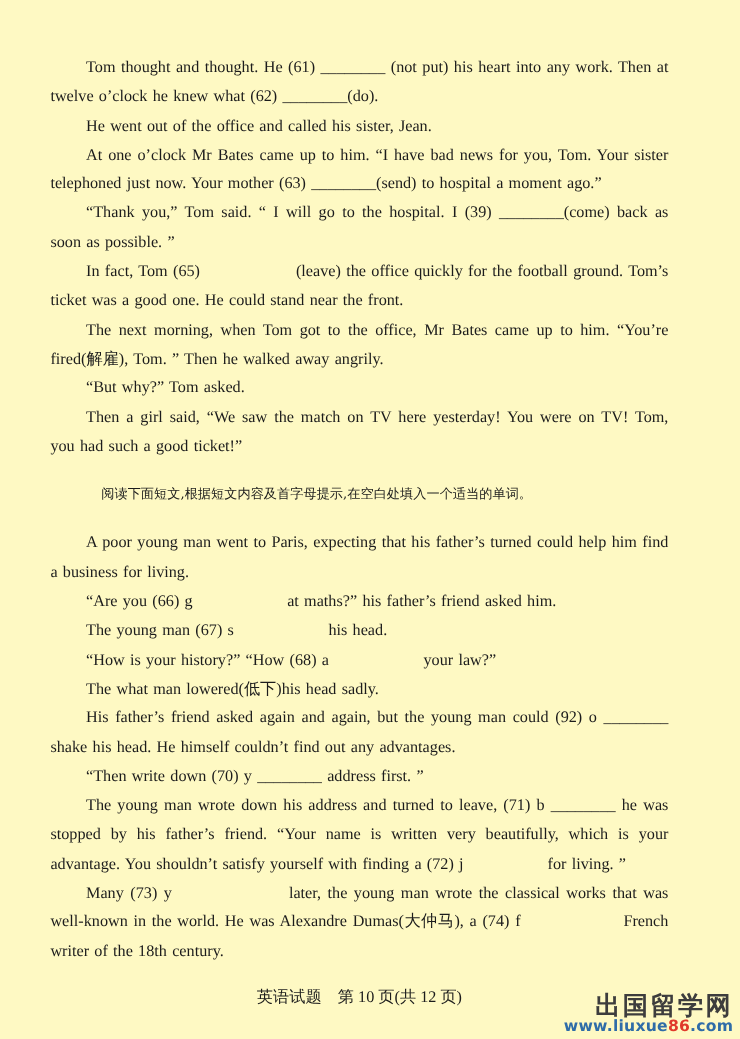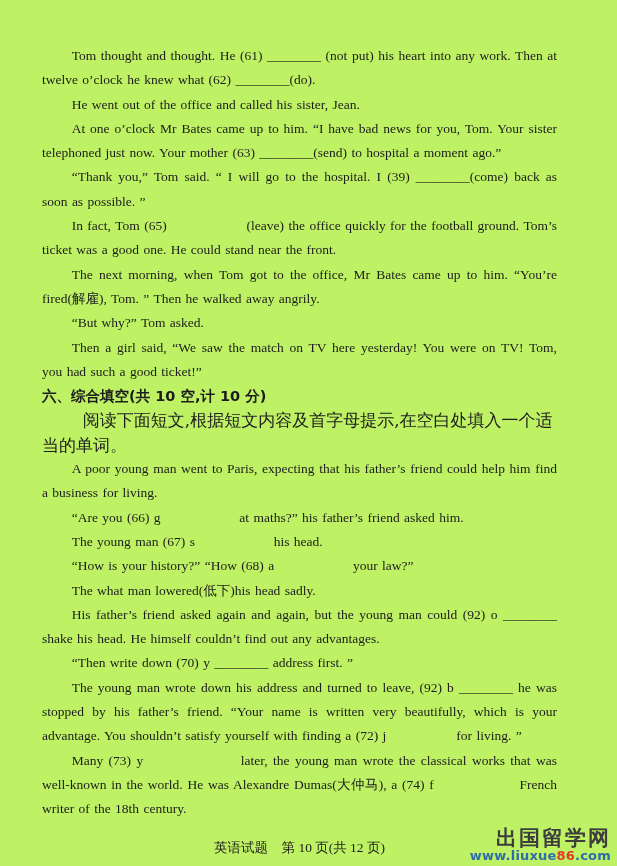--- a/index.html
+++ b/index.html
@@ -4,21 +4,21 @@
 <style>
   html, body { margin: 0; padding: 0; }
   body {
     width: 617px; height: 866px;
     background: #f4f4f2;
     font-family: "Liberation Serif", serif;
   }
   .page {
     position: relative;
     width: 617px; height: 866px;
-    background: #bef264;
+    background: #fef9c3;
     overflow: hidden;
     color: #1c1c1c;
   }
   .content {
     padding: 44px 60px 0 42px;
   }
   .para {
     margin: 0;
     font-size: 13.5px;
     line-height: 24.3px;
@@ -30,22 +30,22 @@
   .section-heading {
     margin: 0;
     font-size: 14.5px;
     line-height: 24.3px;
     font-weight: bold;
     text-indent: 0;
     font-family: "DejaVu Sans", sans-serif;
     white-space: pre-wrap;
   }
   .instruction {
-    margin: 0;
-    font-size: 17px;
+    margin: 16px;
+    font-size: 11px;
     line-height: 24.3px;
     text-indent: 2.4em;
     white-space: pre-wrap;
     font-family: "DejaVu Serif", serif;
   }
   .page-footer {
     margin-top: 14px;
     text-align: center;
     font-size: 13.5px;
     line-height: 24px;
@@ -77,31 +77,30 @@
 
     <p class="para">Tom thought and thought. He (61) ________ (not put) his heart into any work. Then at twelve o’clock he knew what (62) ________(do).</p>
     <p class="para">He went out of the office and called his sister, Jean.</p>
     <p class="para">At one o’clock Mr Bates came up to him. “I have bad news for you, Tom. Your sister telephoned just now. Your mother (63) ________(send) to hospital a moment ago.”</p>
     <p class="para">“Thank you,” Tom said. “ I will go to the hospital. I (39) ________(come) back as soon as possible. ”</p>
     <p class="para">In fact, Tom (65)                  (leave) the office quickly for the football ground. Tom’s ticket was a good one. He could stand near the front.</p>
     <p class="para">The next morning, when Tom got to the office, Mr Bates came up to him. “You’re fired(解雇), Tom. ” Then he walked away angrily.</p>
     <p class="para">“But why?” Tom asked.</p>
     <p class="para">Then a girl said, “We saw the match on TV here yesterday! You were on TV! Tom, you had such a good ticket!”</p>
 
-    <p class="section-heading">六、综合填空(共 10 空,计 10 分)</p>
     <p class="instruction">阅读下面短文,根据短文内容及首字母提示,在空白处填入一个适当的单词。</p>
 
-    <p class="para">A poor young man went to Paris, expecting that his father’s friend could help him find a business for living.</p>
+    <p class="para">A poor young man went to Paris, expecting that his father’s turned could help him find a business for living.</p>
     <p class="para">“Are you (66) g                  at maths?” his father’s friend asked him.</p>
     <p class="para">The young man (67) s                  his head.</p>
     <p class="para">“How is your history?” “How (68) a                  your law?”</p>
     <p class="para">The what man lowered(低下)his head sadly.</p>
     <p class="para">His father’s friend asked again and again, but the young man could (92) o ________ shake his head. He himself couldn’t find out any advantages.</p>
     <p class="para">“Then write down (70) y ________ address first. ”</p>
-    <p class="para">The young man wrote down his address and turned to leave, (92) b ________ he was stopped by his father’s friend. “Your name is written very beautifully, which is your advantage. You shouldn’t satisfy yourself with finding a (72) j                for living. ”</p>
+    <p class="para">The young man wrote down his address and turned to leave, (71) b ________ he was stopped by his father’s friend. “Your name is written very beautifully, which is your advantage. You shouldn’t satisfy yourself with finding a (72) j                for living. ”</p>
     <p class="para">Many (73) y                  later, the young man wrote the classical works that was well-known in the world. He was Alexandre Dumas(大仲马), a (74) f                  French writer of the 18th century.</p>
 
     <div class="page-footer">英语试题　第 10 页(共 12 页)</div>
   </div>
 
   <div class="watermark">
     <div class="wm-name" style="color: rgb(61, 61, 61);">出国留学网</div>
     <div class="wm-url" style="color: rgb(47, 108, 168);"><span>www.liuxue</span><span class="wm-red" style="color: rgb(224, 57, 42);">86</span><span>.com</span></div>
   </div>
 </div>

